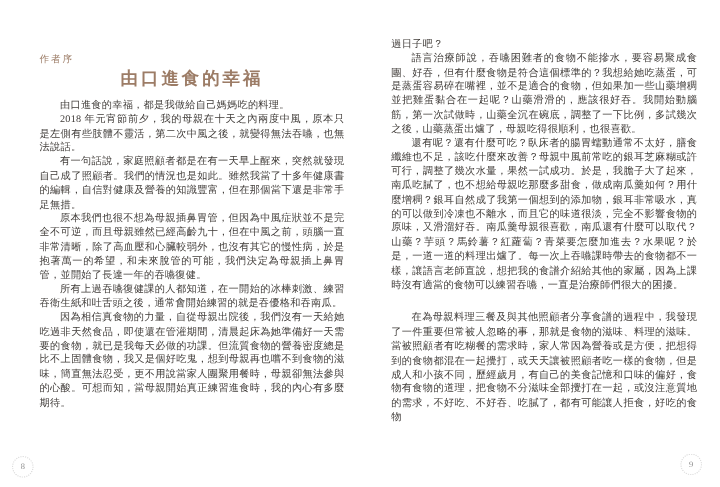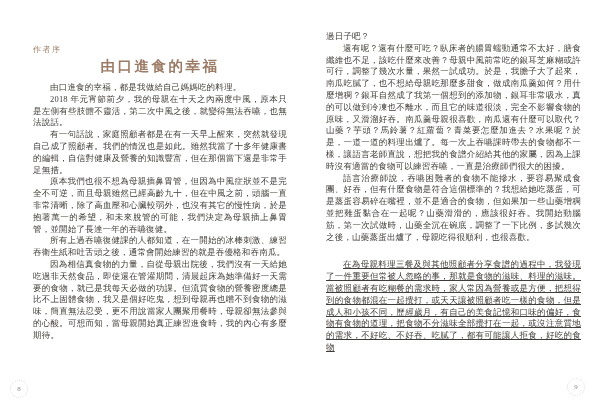--- a/index.html
+++ b/index.html
@@ -53,21 +53,20 @@
     color: #403c39;
     text-align: justify;
     text-indent: 2em;
     letter-spacing: 0.2px;
   }
   .body-text .para.no-indent {
     text-indent: 0;
   }
   .body-text .para.gap-before {
     margin-top: 16px;
-    text-decoration: underline;
   }
   .page-number {
     position: absolute;
     width: 16px;
     height: 16px;
     border: 1px dotted #dcdcdc;
     border-radius: 50%;
     display: flex;
     align-items: center;
     justify-content: center;
@@ -100,22 +99,22 @@
         <p class="para">有一句話說，家庭照顧者都是在有一天早上醒來，突然就發現自己成了照顧者。我們的情況也是如此。雖然我當了十多年健康書的編輯，自信對健康及營養的知識豐富，但在那個當下還是非常手足無措。</p>
         <p class="para">原本我們也很不想為母親插鼻胃管，但因為中風症狀並不是完全不可逆，而且母親雖然已經高齡九十，但在中風之前，頭腦一直非常清晰，除了高血壓和心臟較弱外，也沒有其它的慢性病，於是抱著萬一的希望，和未來脫管的可能，我們決定為母親插上鼻胃管，並開始了長達一年的吞嚥復健。</p>
         <p class="para">所有上過吞嚥復健課的人都知道，在一開始的冰棒刺激、練習吞衛生紙和吐舌頭之後，通常會開始練習的就是吞優格和吞南瓜。</p>
         <p class="para">因為相信真食物的力量，自從母親出院後，我們沒有一天給她吃過非天然食品，即使還在管灌期間，清晨起床為她準備好一天需要的食物，就已是我每天必做的功課。但流質食物的營養密度總是比不上固體食物，我又是個好吃鬼，想到母親再也嚐不到食物的滋味，簡直無法忍受，更不用說當家人團聚用餐時，母親卻無法參與的心酸。可想而知，當母親開始真正練習進食時，我的內心有多麼期待。</p>
       </div>
   </div>
 
   <div class="page page-right">
     <div class="body-text">
         <p class="para no-indent">過日子吧？</p>
+        <p class="para">語言治療師說，吞嚥困難者的食物不能摻水，要容易聚成食團、好吞，但有什麼食物是符合這個標準的？我想給她吃蒸蛋，可是蒸蛋容易碎在嘴裡，並不是適合的食物，但如果加一些山藥增稠並把雞蛋黏合在一起呢？山藥滑滑的，應該很好吞。我開始動腦筋，第一次試做時，山藥全沉在碗底，調整了一下比例，多試幾次之後，山藥蒸蛋出爐了，母親吃得很順利，也很喜歡。</p>
         <p class="para">還有呢？還有什麼可吃？臥床者的腸胃蠕動通常不太好，膳食纖維也不足，該吃什麼來改善？母親中風前常吃的銀耳芝麻糊或許可行，調整了幾次水量，果然一試成功。於是，我膽子大了起來，南瓜吃膩了，也不想給母親吃那麼多甜食，做成南瓜羹如何？用什麼增稠？銀耳自然成了我第一個想到的添加物，銀耳非常吸水，真的可以做到冷凍也不離水，而且它的味道很淡，完全不影響食物的原味，又滑溜好吞。南瓜羹母親很喜歡，南瓜還有什麼可以取代？山藥？芋頭？馬鈴薯？紅蘿蔔？青菜要怎麼加進去？水果呢？於是，一道一道的料理出爐了。每一次上吞嚥課時帶去的食物都不一樣，讓語言老師直說，想把我的食譜介紹給其他的家屬，因為上課時沒有適當的食物可以練習吞嚥，一直是治療師們很大的困擾。</p>
-        <p class="para">語言治療師說，吞嚥困難者的食物不能摻水，要容易聚成食團、好吞，但有什麼食物是符合這個標準的？我想給她吃蒸蛋，可是蒸蛋容易碎在嘴裡，並不是適合的食物，但如果加一些山藥增稠並把雞蛋黏合在一起呢？山藥滑滑的，應該很好吞。我開始動腦筋，第一次試做時，山藥全沉在碗底，調整了一下比例，多試幾次之後，山藥蒸蛋出爐了，母親吃得很順利，也很喜歡。</p>
         <p class="para gap-before">在為母親料理三餐及與其他照顧者分享食譜的過程中，我發現了一件重要但常被人忽略的事，那就是食物的滋味、料理的滋味。當被照顧者有吃糊餐的需求時，家人常因為營養或是方便，把想得到的食物都混在一起攪打，或天天讓被照顧者吃一樣的食物，但是成人和小孩不同，歷經歲月，有自己的美食記憶和口味的偏好，食物有食物的道理，把食物不分滋味全部攪打在一起，或沒注意質地的需求，不好吃、不好吞、吃膩了，都有可能讓人拒食，好吃的食物</p>
       </div>
   </div>
 
   <div class="page-number num-left">8</div>
 
   <div class="page-number num-right">9</div>
 
 </div>
 

